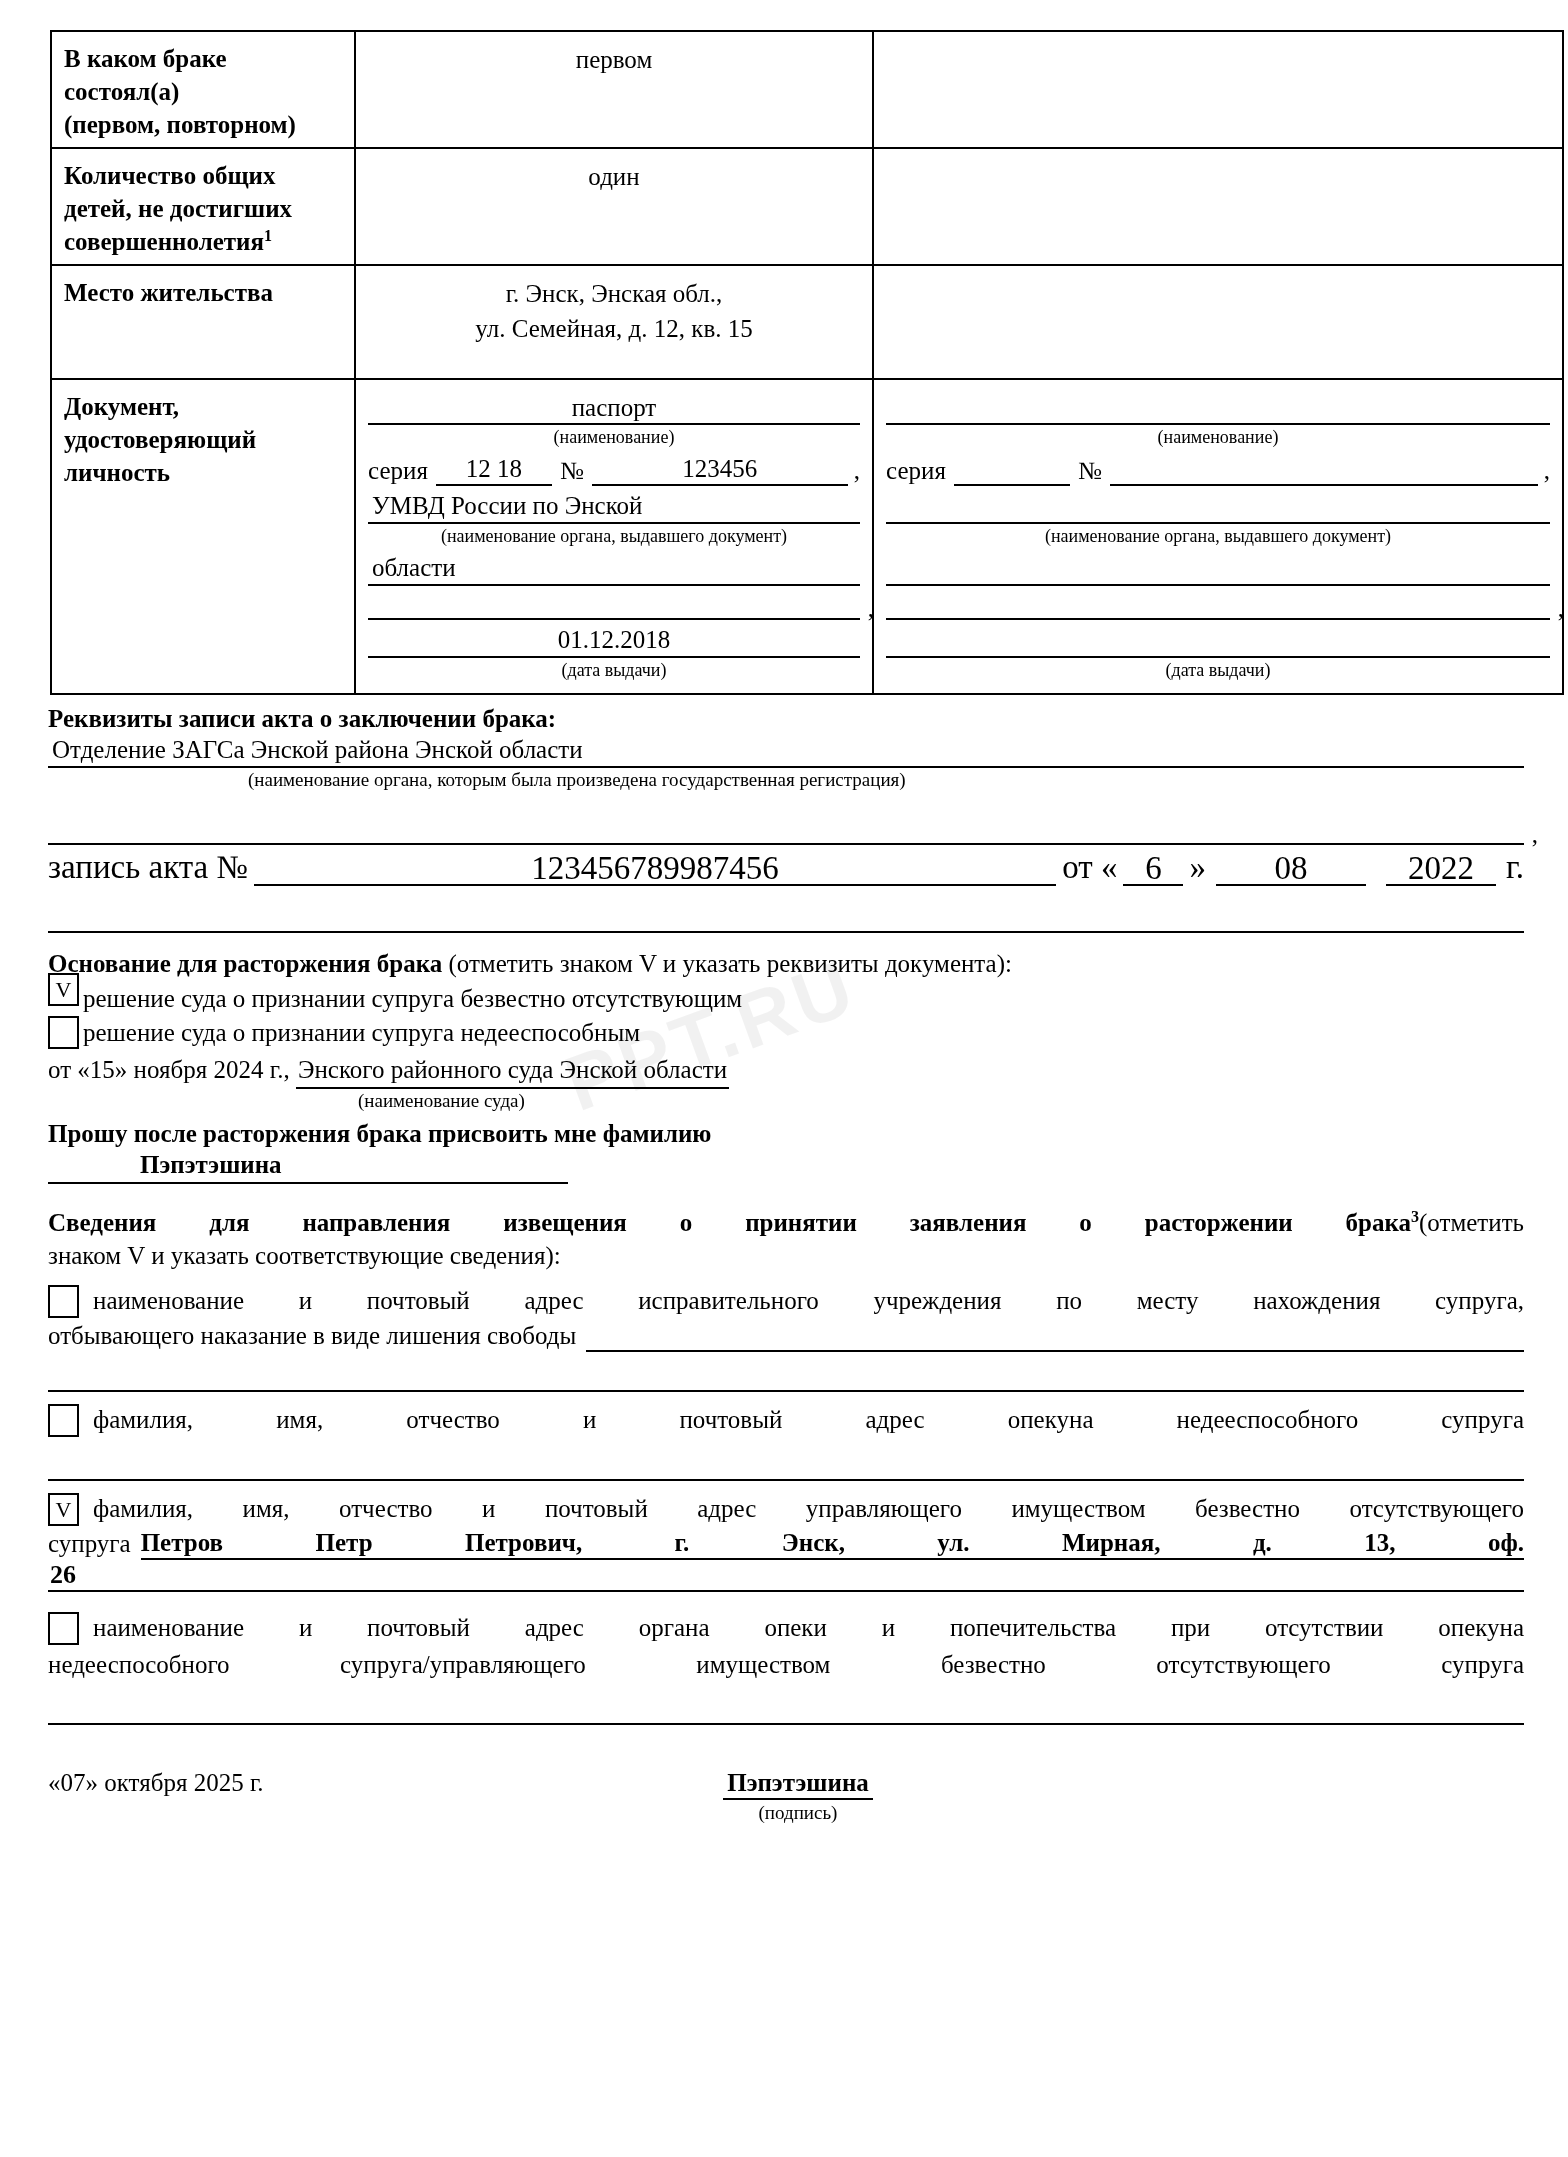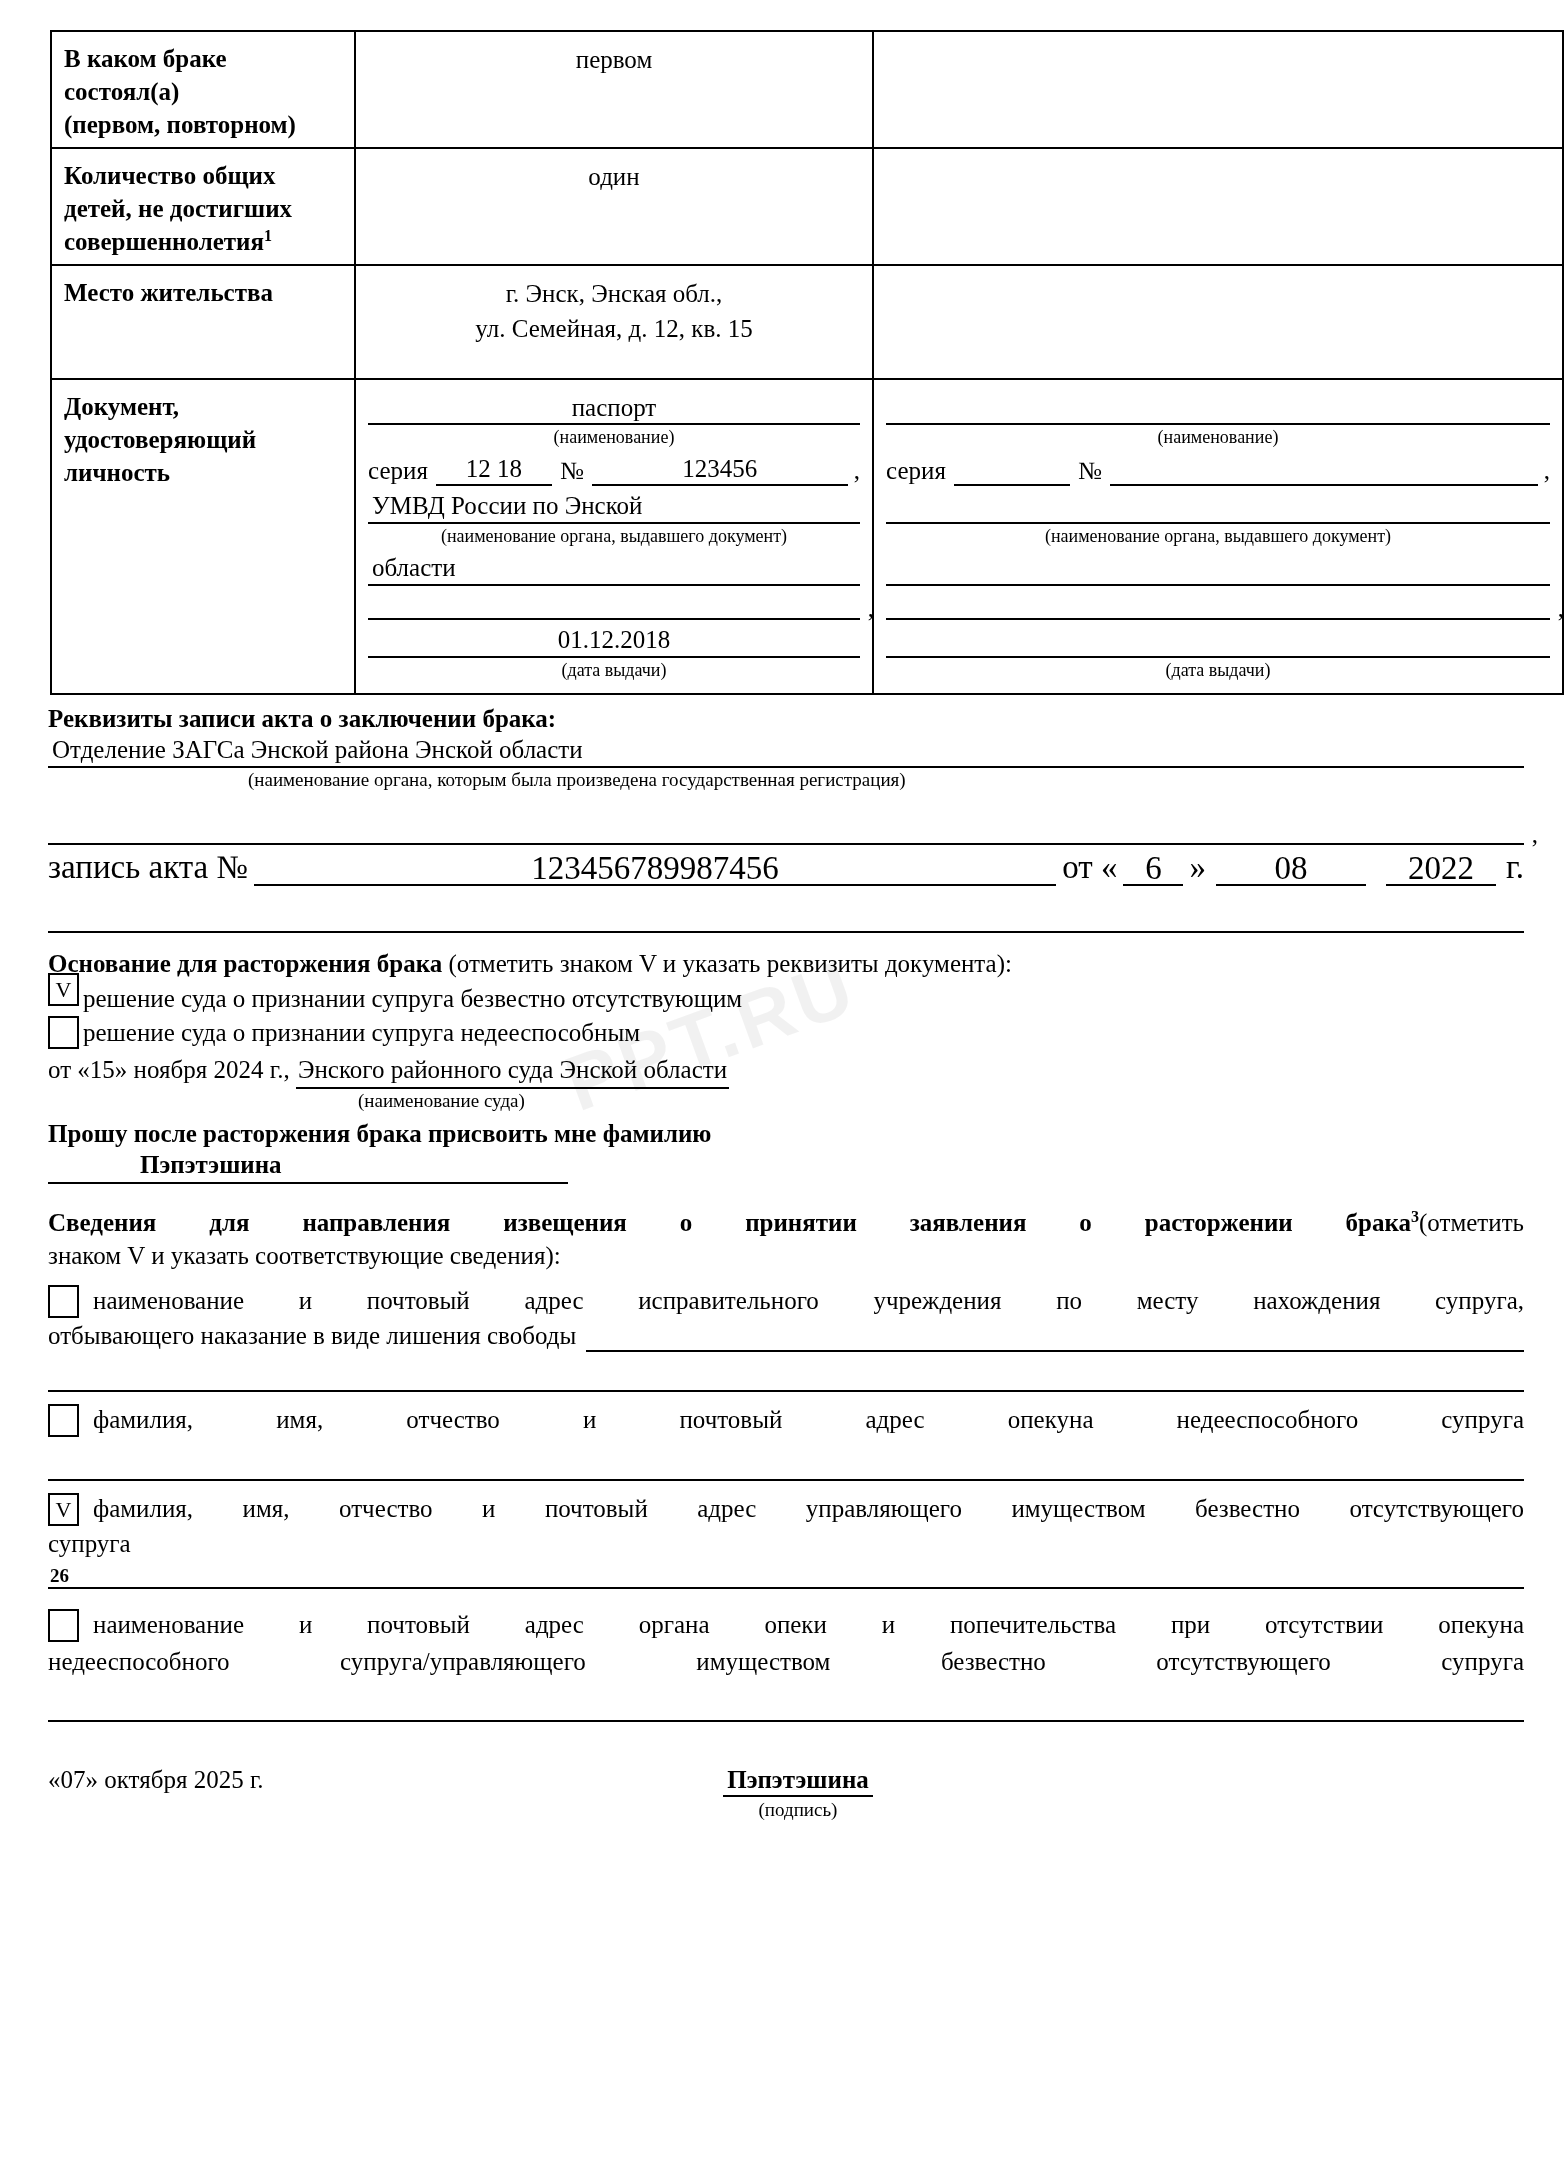--- a/index.html
+++ b/index.html
@@ -433,22 +433,23 @@
       <div class="rule tight" style="margin-top:14px"></div>
 
       <div class="opt-row">
         <span class="chk">V</span>
         <span class="opt-body">
           <span class="spread" style="display:block">фамилия, имя, отчество и почтовый адрес управляющего имуществом безвестно отсутствующего</span>
         </span>
       </div>
       <div class="sec" style="display:flex;align-items:flex-end">
         <span>супруга</span>
-      </div>
-      <div style="display:flex;align-items:flex-end;font-size:19px">
+        <span class="fill-rest spread bold" style="flex:1;margin-left:10px;text-align:justify;text-align-last:justify;font-weight:bold;height:auto;line-height:30px">Петров Петр Петрович, г. Энск, ул. Мирная, д. 13, оф.</span>
+      </div>
+      <div style="display:flex;align-items:flex-end;font-size:26px">
         <span class="bold" style="border-bottom:2px solid #000;padding:0 2px">26</span>
         <span class="fill-rest" style="flex:1"></span>
       </div>
 
       <div class="opt-row" style="margin-top:18px">
         <span class="chk"></span>
         <span class="opt-body">
           <span class="spread" style="display:block">наименование и почтовый адрес органа опеки и попечительства при отсутствии опекуна</span>
         </span>
       </div>

